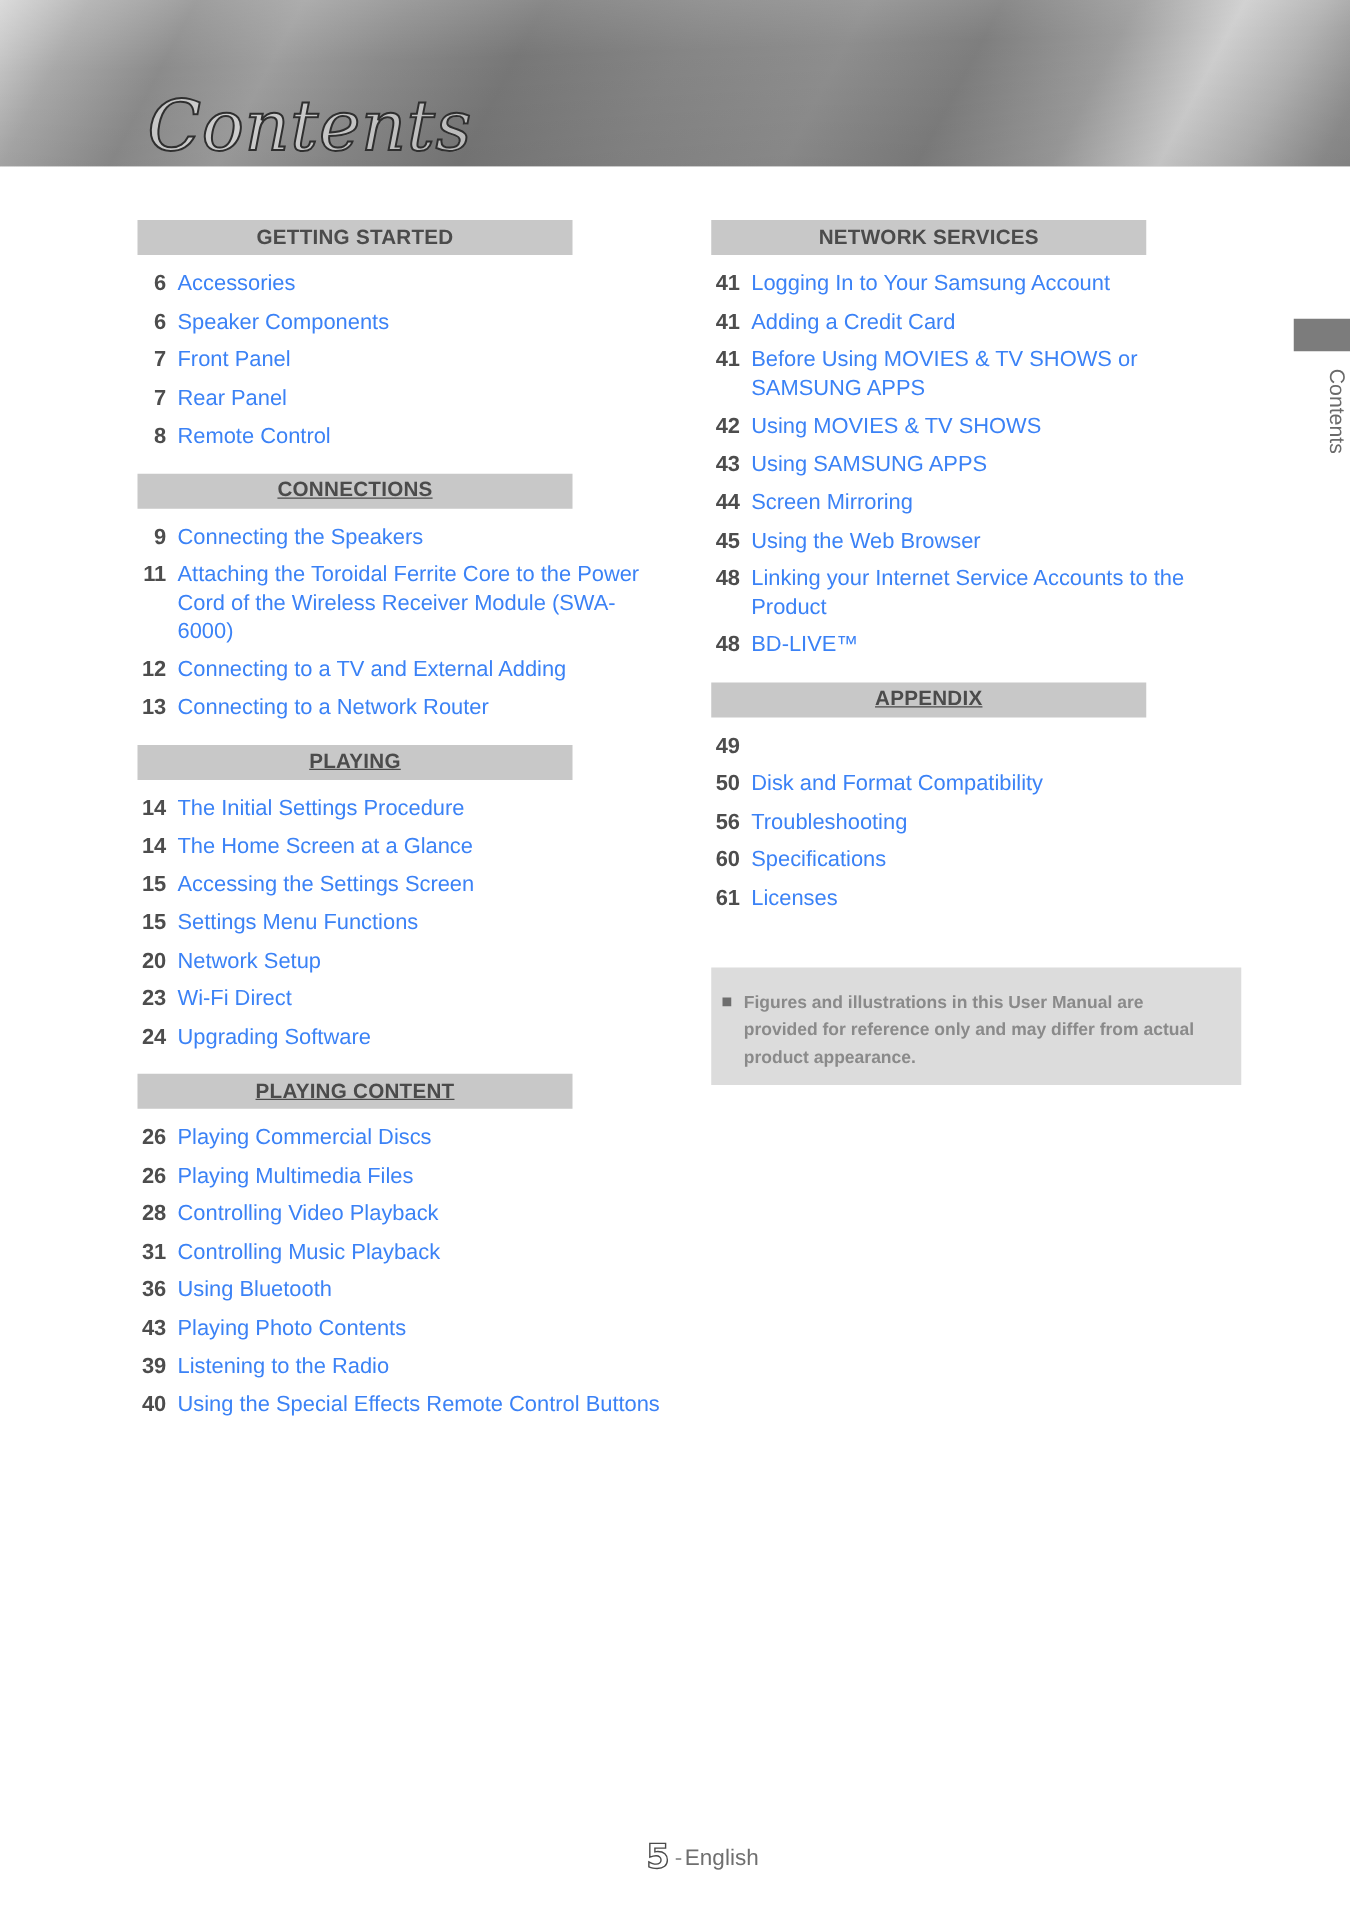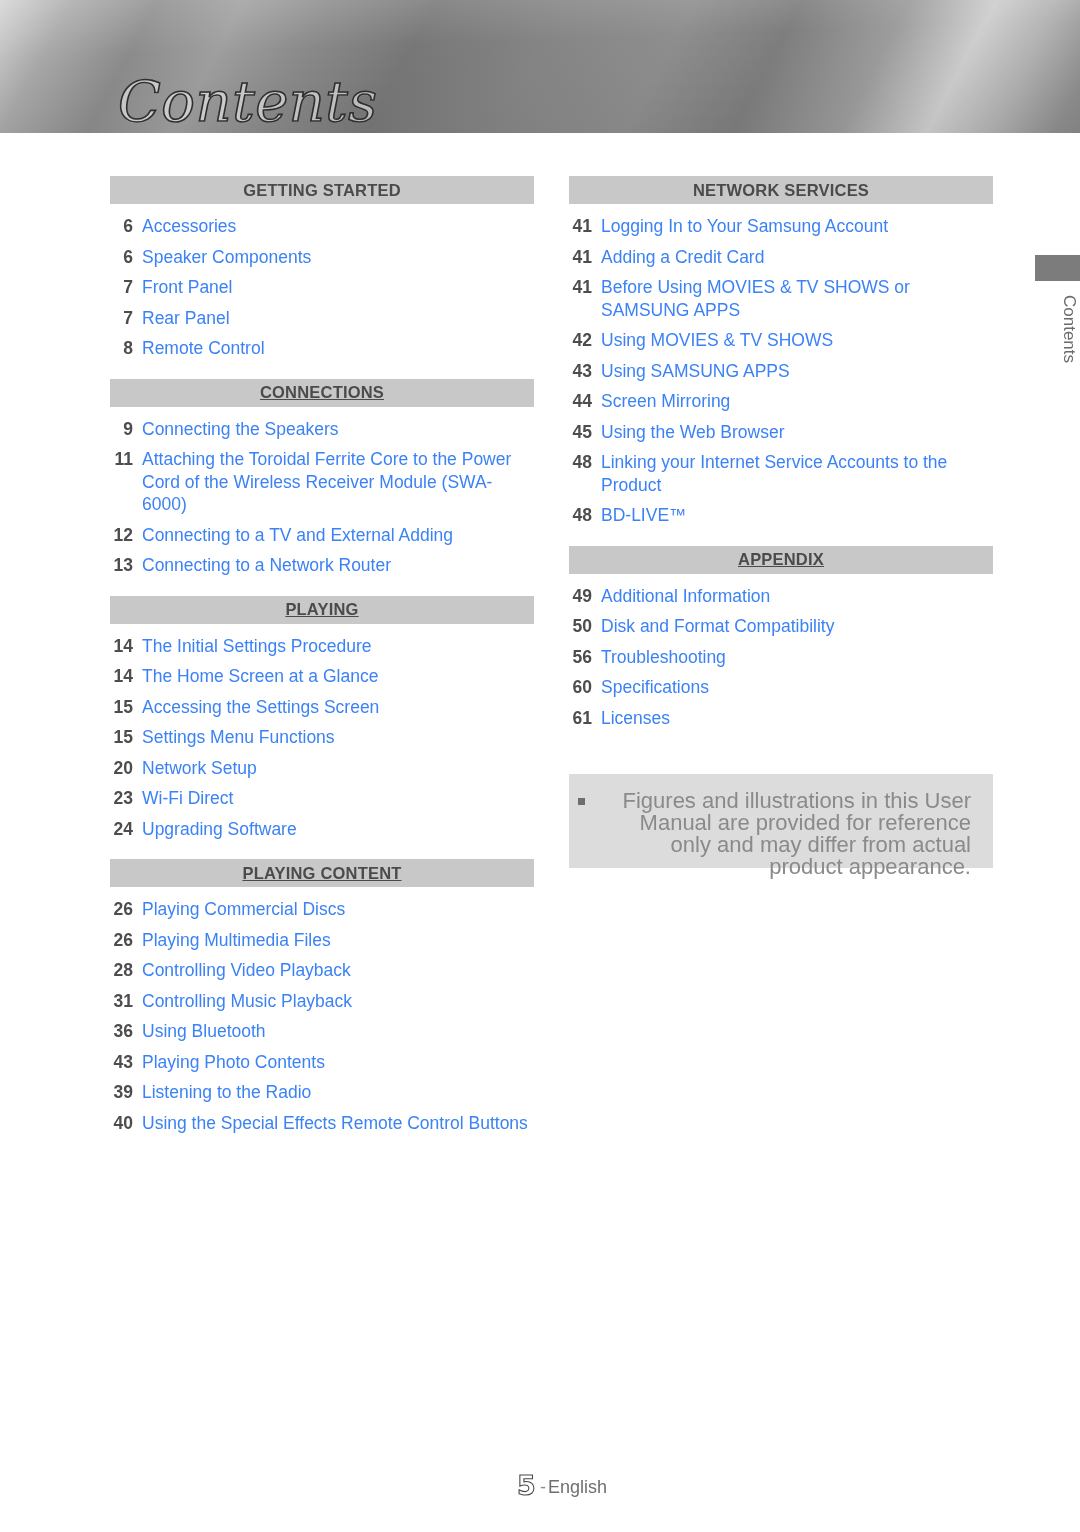--- a/index.html
+++ b/index.html
@@ -116,21 +116,21 @@
   .col {
     position: absolute;
     top: 176px;
     width: 424px;
   }
   .col-left  { left: 110px; }
   .col-right { left: 569px; }
 
   
   .sec-head {
-    width: 424px;
+    width: 348px;
     height: 28px;
     background: #c8c8c8;
     display: flex;
     align-items: center;
     justify-content: center;
     font-weight: bold;
     font-size: 16.5px;
     letter-spacing: 0.2px;
     color: #4b4b4b;
     box-sizing: border-box;
@@ -183,25 +183,24 @@
   }
   .note-bullet {
     flex: 0 0 auto;
     width: 7px;
     height: 7px;
     background: #6e6e6e;
     margin: 8px 10px 0 0;
   }
   .note-text {
     flex: 1 1 auto;
-    font-size: 22px;
+    font-size: 14px;
     line-height: 22px;
-    font-weight: normal;
+    font-weight: bold;
     color: #8a8a8a;
-    text-align: right;
   }
 
   
   .footer {
     position: absolute;
     left: 0;
     top: 1470px;
     width: 1080px;
     text-align: center;
     white-space: nowrap;
@@ -395,21 +394,20 @@
     <li class="entry">
       <span class="pg">48</span>
       <span class="ttl">BD-LIVE™</span>
     </li>
   </ul>
 
   <div class="sec-head gap">APPENDIX</div>
   <ul class="toc-list">
     <li class="entry">
       <span class="pg">49</span>
-      <span class="ttl">Additional Information</span>
     </li>
     <li class="entry">
       <span class="pg">50</span>
       <span class="ttl">Disk and Format Compatibility</span>
     </li>
     <li class="entry">
       <span class="pg">56</span>
       <span class="ttl">Troubleshooting</span>
     </li>
     <li class="entry">

